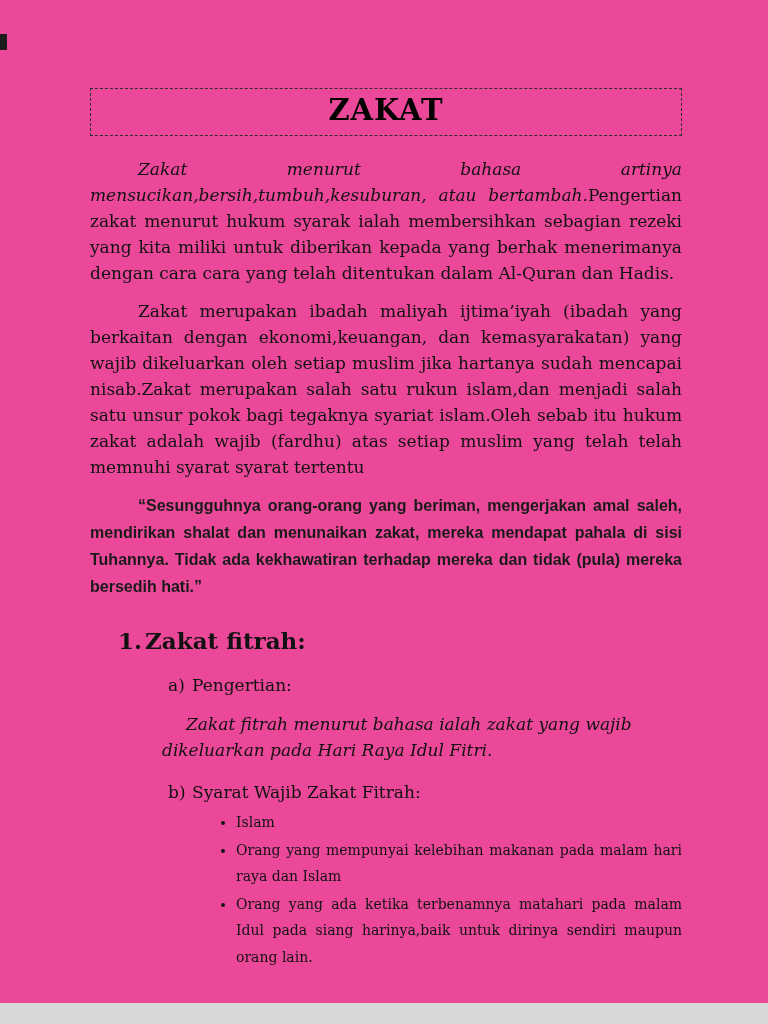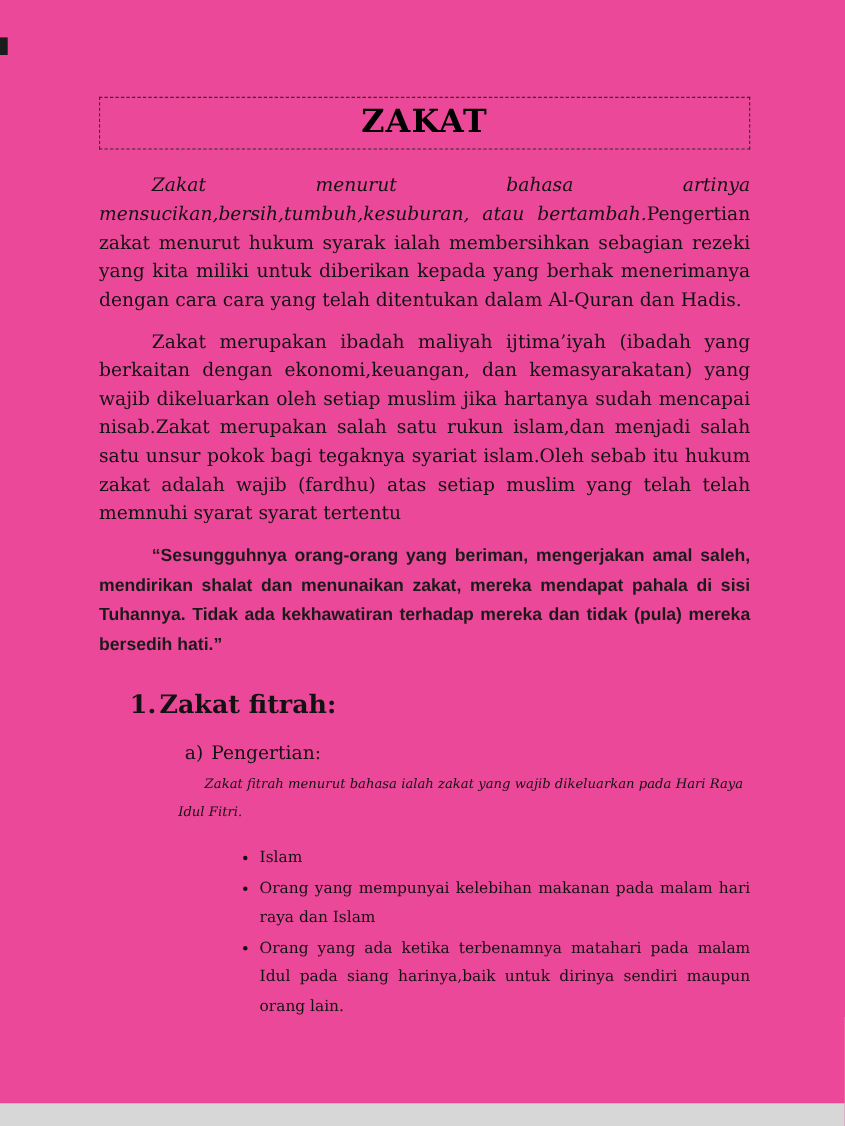--- a/index.html
+++ b/index.html
@@ -70,26 +70,26 @@
     font-size: 23px;
     line-height: 26px;
     margin-bottom: 18px;
   }
   .num-item .num, .num-item .num-label { font-weight: bold; }
   .num-item .num { display: inline-block; width: 27px; }
   .sub-item {
     padding-left: 78px;
     font-size: 17px;
     line-height: 26px;
-    margin-bottom: 1px;
+    margin-bottom: 13px;
   }
   .sub-item .marker { display: inline-block; width: 24px; }
   .sub-def {
     margin-left: 72px;
-    font-size: 12px;
+    font-size: 17px;
     line-height: 26px;
     font-style: italic;
     text-indent: 24px;
     text-align: left;
     margin-bottom: 16px;
   }
   .sub-item.b { margin-top: 14px; margin-bottom: 4px; }
   ul.bullets {
     margin-left: 122px;
     padding-left: 24px;
@@ -130,20 +130,21 @@
 
     <p class="quote">“Sesungguhnya orang-orang yang beriman, mengerjakan amal saleh, mendirikan shalat dan menunaikan zakat, mereka mendapat pahala di sisi Tuhannya. Tidak ada kekhawatiran terhadap mereka dan tidak (pula) mereka bersedih hati.”</p>
 
 
     <div class="num-item"><span class="num">1.</span><span class="num-label">Zakat fitrah:</span></div>
 
     <div class="sub-item"><span class="marker">a)</span><span>Pengertian:</span></div>
 
     <div class="sub-def">Zakat fitrah menurut bahasa ialah zakat yang wajib dikeluarkan pada Hari Raya Idul Fitri.</div>
 
+    <div class="sub-item b"><span class="marker">b)</span><span>Syarat Wajib Zakat Fitrah:</span></div>
 
     <ul class="bullets">
       <li>Islam</li>
       <li>Orang yang mempunyai kelebihan makanan pada malam hari raya dan Islam</li>
       <li>Orang yang ada ketika terbenamnya matahari pada malam Idul  pada siang harinya,baik untuk dirinya sendiri maupun orang lain.</li>
     </ul>
 
   </div>
 
   <div class="bottom-strip"></div>

